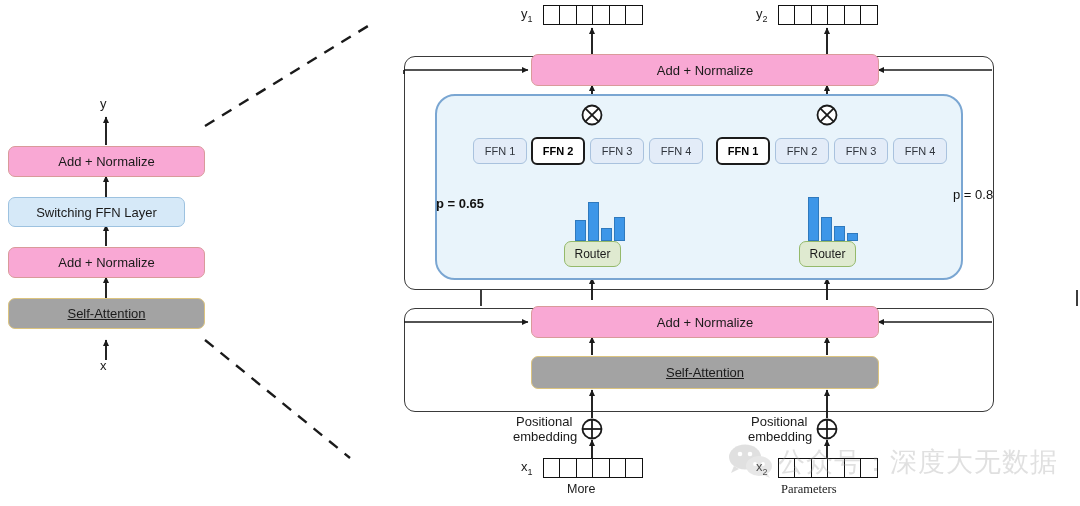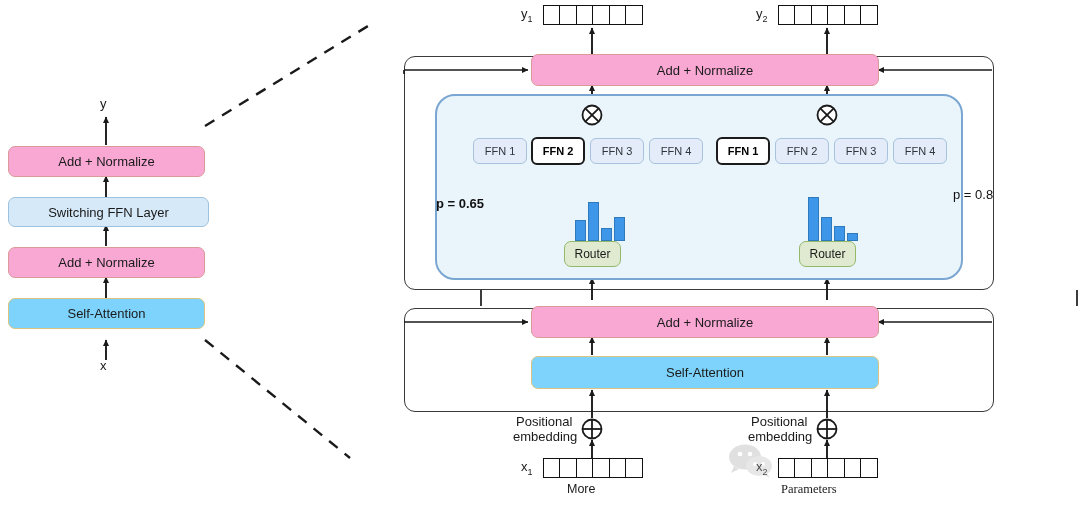--- a/index.html
+++ b/index.html
@@ -7,21 +7,21 @@
        font-family:"Liberation Sans","DejaVu Sans",sans-serif;color:#1a1a1a;}
   #stage{position:absolute;left:0;top:0;width:1080px;height:506px;}
   svg.layer{position:absolute;left:0;top:0;width:1080px;height:506px;overflow:visible;}
   #wires{z-index:1;}
   #nodes{z-index:3;}
   .box{position:absolute;box-sizing:border-box;display:flex;align-items:center;
        justify-content:center;border-radius:7px;z-index:4;}
   .lbl{font-size:13px;line-height:1;white-space:nowrap;}
   .pink{background:#f9a8d4;border:1.4px solid #d99a9a;}
   .blue{background:#d6e9f8;border:1.4px solid #9dc2e0;}
-  .yellow{background:#7dd3fc;border:1.4px solid #dcc47f;}
+  .yellow{background:#a3a3a3;border:1.4px solid #dcc47f;text-decoration:underline;}
   .green{background:#dfead0;border:1.4px solid #94b96a;}
   .ffn{background:#e3ecf8;border:1.3px solid #a9c2de;border-radius:6px;
        font-size:11px;color:#30353d;}
   .ffn.sel{background:#ffffff;border:2.2px solid #1b1b1b;font-weight:bold;color:#000;}
   .outer{position:absolute;box-sizing:border-box;border:1.6px solid #3a3a3a;
          border-radius:11px;background:transparent;z-index:0;}
   .moe{position:absolute;box-sizing:border-box;border:2px solid #7aa6d2;
        border-radius:20px;background:#e9f4fb;z-index:1;}
   .tok{position:absolute;display:flex;z-index:4;}
   .tok i{display:block;width:16px;height:18px;border:1.6px solid #111;
@@ -123,21 +123,21 @@
   <div class="outer" style="left:404px;top:56px;width:590px;height:234px;"></div>
   <div class="outer" style="left:404px;top:308px;width:590px;height:104px;"></div>
   <div class="moe" style="left:435px;top:94px;width:528px;height:186px;"></div>
 
   <div class="vlabel" style="left:100px;top:96px;">y</div>
   <div class="vlabel" style="left:100px;top:358px;">x</div>
 
   <div class="box pink" style="left:8px;top:146px;width:197px;height:31px;">
     <span class="lbl">Add + Normalize</span>
   </div>
-  <div class="box blue" style="left:8px;top:197px;width:201px;height:30px;">
+  <div class="box blue" style="left:8px;top:197px;width:177px;height:30px;">
     <span class="lbl">Switching FFN Layer</span>
   </div>
   <div class="box pink" style="left:8px;top:247px;width:197px;height:31px;">
     <span class="lbl">Add + Normalize</span>
   </div>
   <div class="box yellow" style="left:8px;top:298px;width:197px;height:31px;">
     <span class="lbl">Self-Attention</span>
   </div>
 
   <div class="box pink" style="left:531px;top:54px;width:348px;height:32px;">
@@ -276,14 +276,17 @@
       <ellipse cx="17" cy="13" rx="16" ry="12.5" fill="#9a9a9a"></ellipse>
       <path d="M6 22 L3 29 L11 25 z" fill="#9a9a9a"></path>
       <circle cx="12" cy="10" r="2.3" fill="#fff"></circle>
       <circle cx="22" cy="10" r="2.3" fill="#fff"></circle>
       <ellipse cx="31" cy="22" rx="13" ry="10" fill="#b3b3b3"></ellipse>
       <path d="M39 29 L42 34 L35 31 z" fill="#b3b3b3"></path>
       <circle cx="27" cy="20" r="1.9" fill="#fff"></circle>
       <circle cx="35" cy="20" r="1.9" fill="#fff"></circle>
     </svg>
   </div>
+  <div class="wm" style="left:778px;top:444px;">
+    <span class="wm-text">公众号：深度大无数据</span>
+  </div>
 
 </div>
 
 </body></html>

